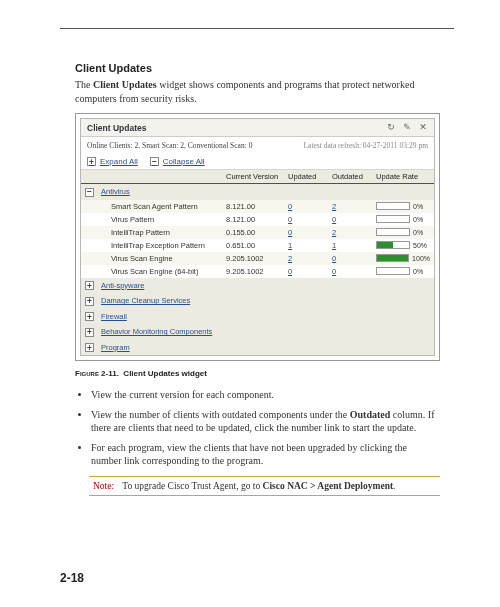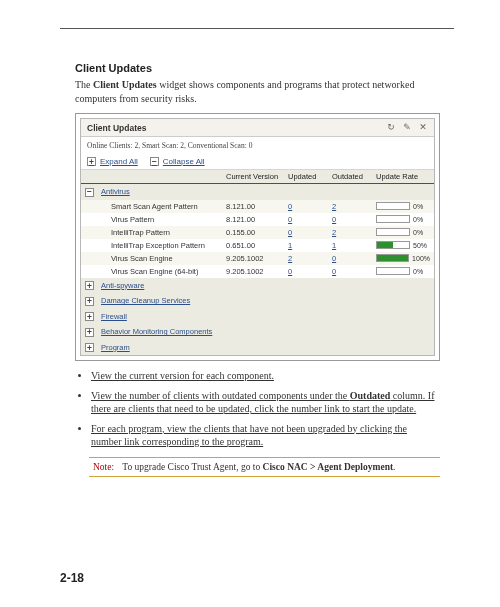--- a/index.html
+++ b/index.html
@@ -192,21 +192,20 @@
   .fig-caption .num { font-variant: small-caps; }
 
   
   ul.bullets {
     margin: 6px 0 8px 0;
     padding: 0 0 0 16px;
     list-style-type: disc;
     font-size:10px;
     line-height:1.35;
     color:#333;
-    text-decoration:underline;
   }
   ul.bullets li { margin-bottom:6px; font-family: "Times New Roman", Georgia, serif; }
   ul.bullets li b { font-weight:bold; }
 
   
   .note-box {
     border-top:1px solid #d4a23a;
     border-bottom:1px solid #d4a23a;
     padding:4px 4px;
     margin-top:4px;
@@ -246,20 +245,21 @@
           <span class="title">Client Updates</span>
           <div class="tbar-icons">
             <span>↻</span>
             <span>✎</span>
             <span>✕</span>
           </div>
         </div>
 
         <div class="widget-status">
           <span>Online Clients: 2, Smart Scan: 2, Conventional Scan: 0</span>
+          <span class="right">Latest data refresh: 04-27-2011 03:29 pm</span>
         </div>
 
         <div class="widget-toolbar">
           <div class="tbtn">
             <span class="pm-box">+</span>
             <span>Expand All</span>
           </div>
           <div class="tbtn">
             <span class="pm-box">−</span>
             <span>Collapse All</span>
@@ -398,20 +398,23 @@
               </tr>
               <tr class="group-row">
                 <td><span class="pm-box">+</span></td>
                 <td colspan="5">Program</td>
               </tr>
             </tbody>
         </table>
       </div>
     </div>
 
+    <div class="fig-caption">
+      <span class="num">Figure 2-11.</span>&nbsp;&nbsp;<span>Client Updates widget</span>
+    </div>
 
 
     <ul class="bullets">
         <li>View the current version for each component.</li>
         <li>View the number of clients with outdated components under the <b>Outdated</b> column. If there are clients that need to be updated, click the number link to start the update.</li>
         <li>For each program, view the clients that have not been upgraded by clicking the number link corresponding to the program.</li>
       </ul>
 
     <div class="note-box">
       <span class="lbl">Note:</span>

